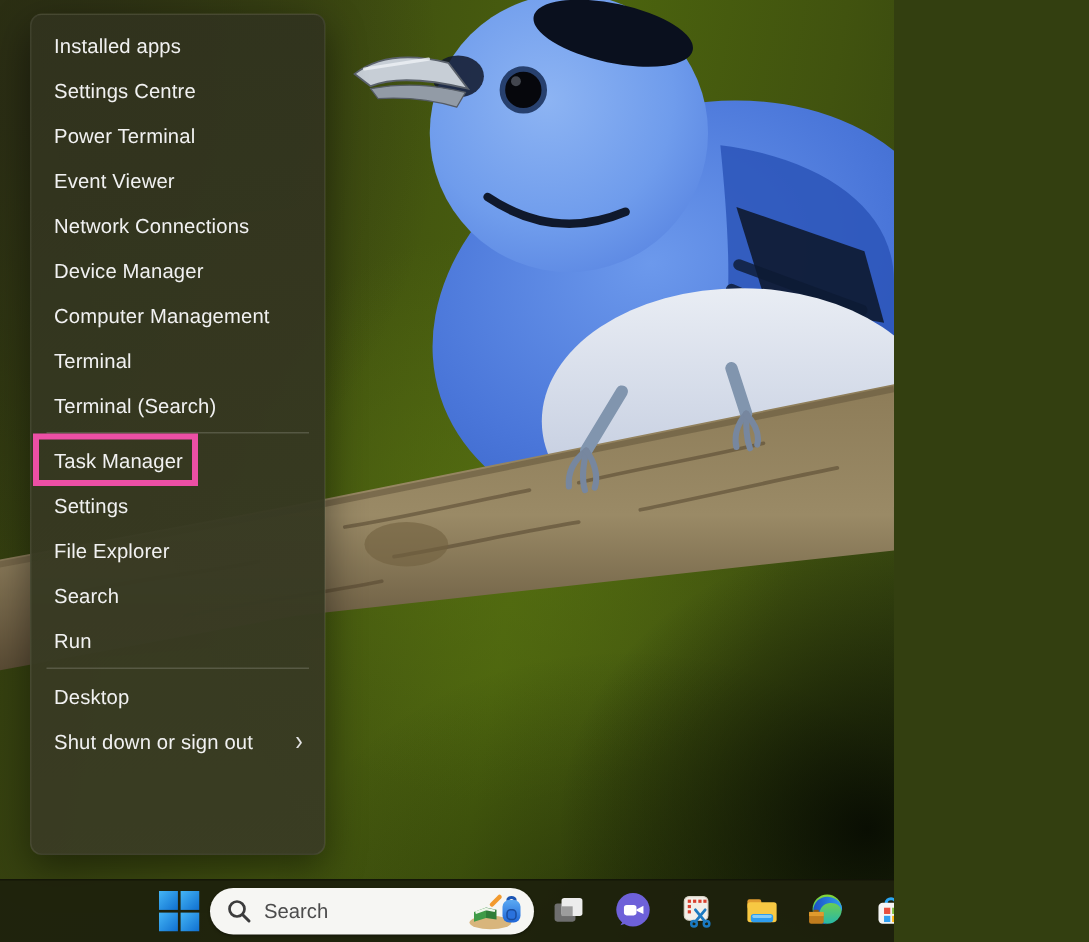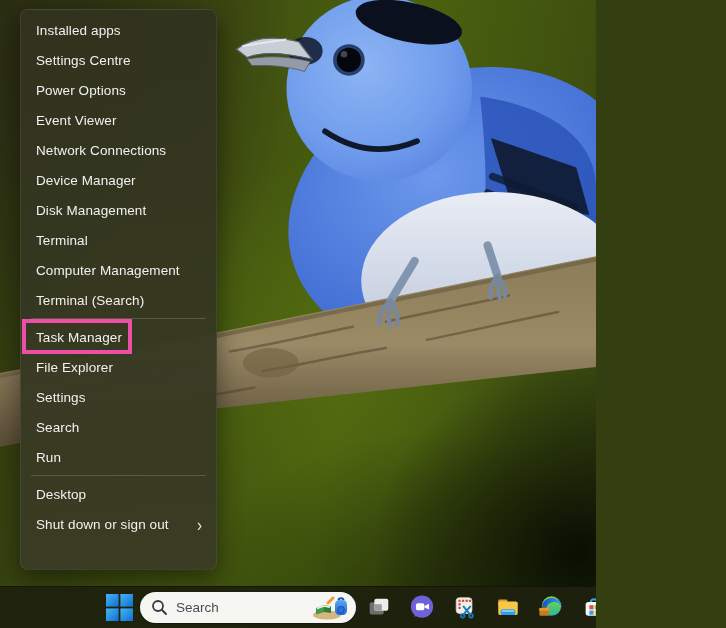--- a/index.html
+++ b/index.html
@@ -131,55 +131,52 @@
   </svg>
 
   <nav class="winx-menu">
     <div class="menu-item">
         <span>Installed apps</span>
       </div>
     <div class="menu-item">
         <span>Settings Centre</span>
       </div>
     <div class="menu-item">
-        <span>Power Options</span>
+        <span>Power Terminal</span>
       </div>
     <div class="menu-item">
         <span>Event Viewer</span>
       </div>
     <div class="menu-item">
         <span>Network Connections</span>
       </div>
     <div class="menu-item">
         <span>Device Manager</span>
       </div>
     <div class="menu-item">
-        <span>Disk Management</span>
+        <span>Computer Management</span>
       </div>
     <div class="menu-item">
         <span>Terminal</span>
-      </div>
-    <div class="menu-item">
-        <span>Computer Management</span>
       </div>
     <div class="menu-item">
         <span>Terminal (Search)</span>
       </div>
 
     <div class="menu-sep"></div>
 
     <div class="menu-item">
       <span class="hl-box"></span>
       <span>Task Manager</span>
     </div>
     <div class="menu-item">
+        <span>Settings</span>
+      </div>
+    <div class="menu-item">
         <span>File Explorer</span>
-      </div>
-    <div class="menu-item">
-        <span>Settings</span>
       </div>
     <div class="menu-item">
         <span>Search</span>
       </div>
     <div class="menu-item">
         <span>Run</span>
       </div>
 
     <div class="menu-sep"></div>
 

